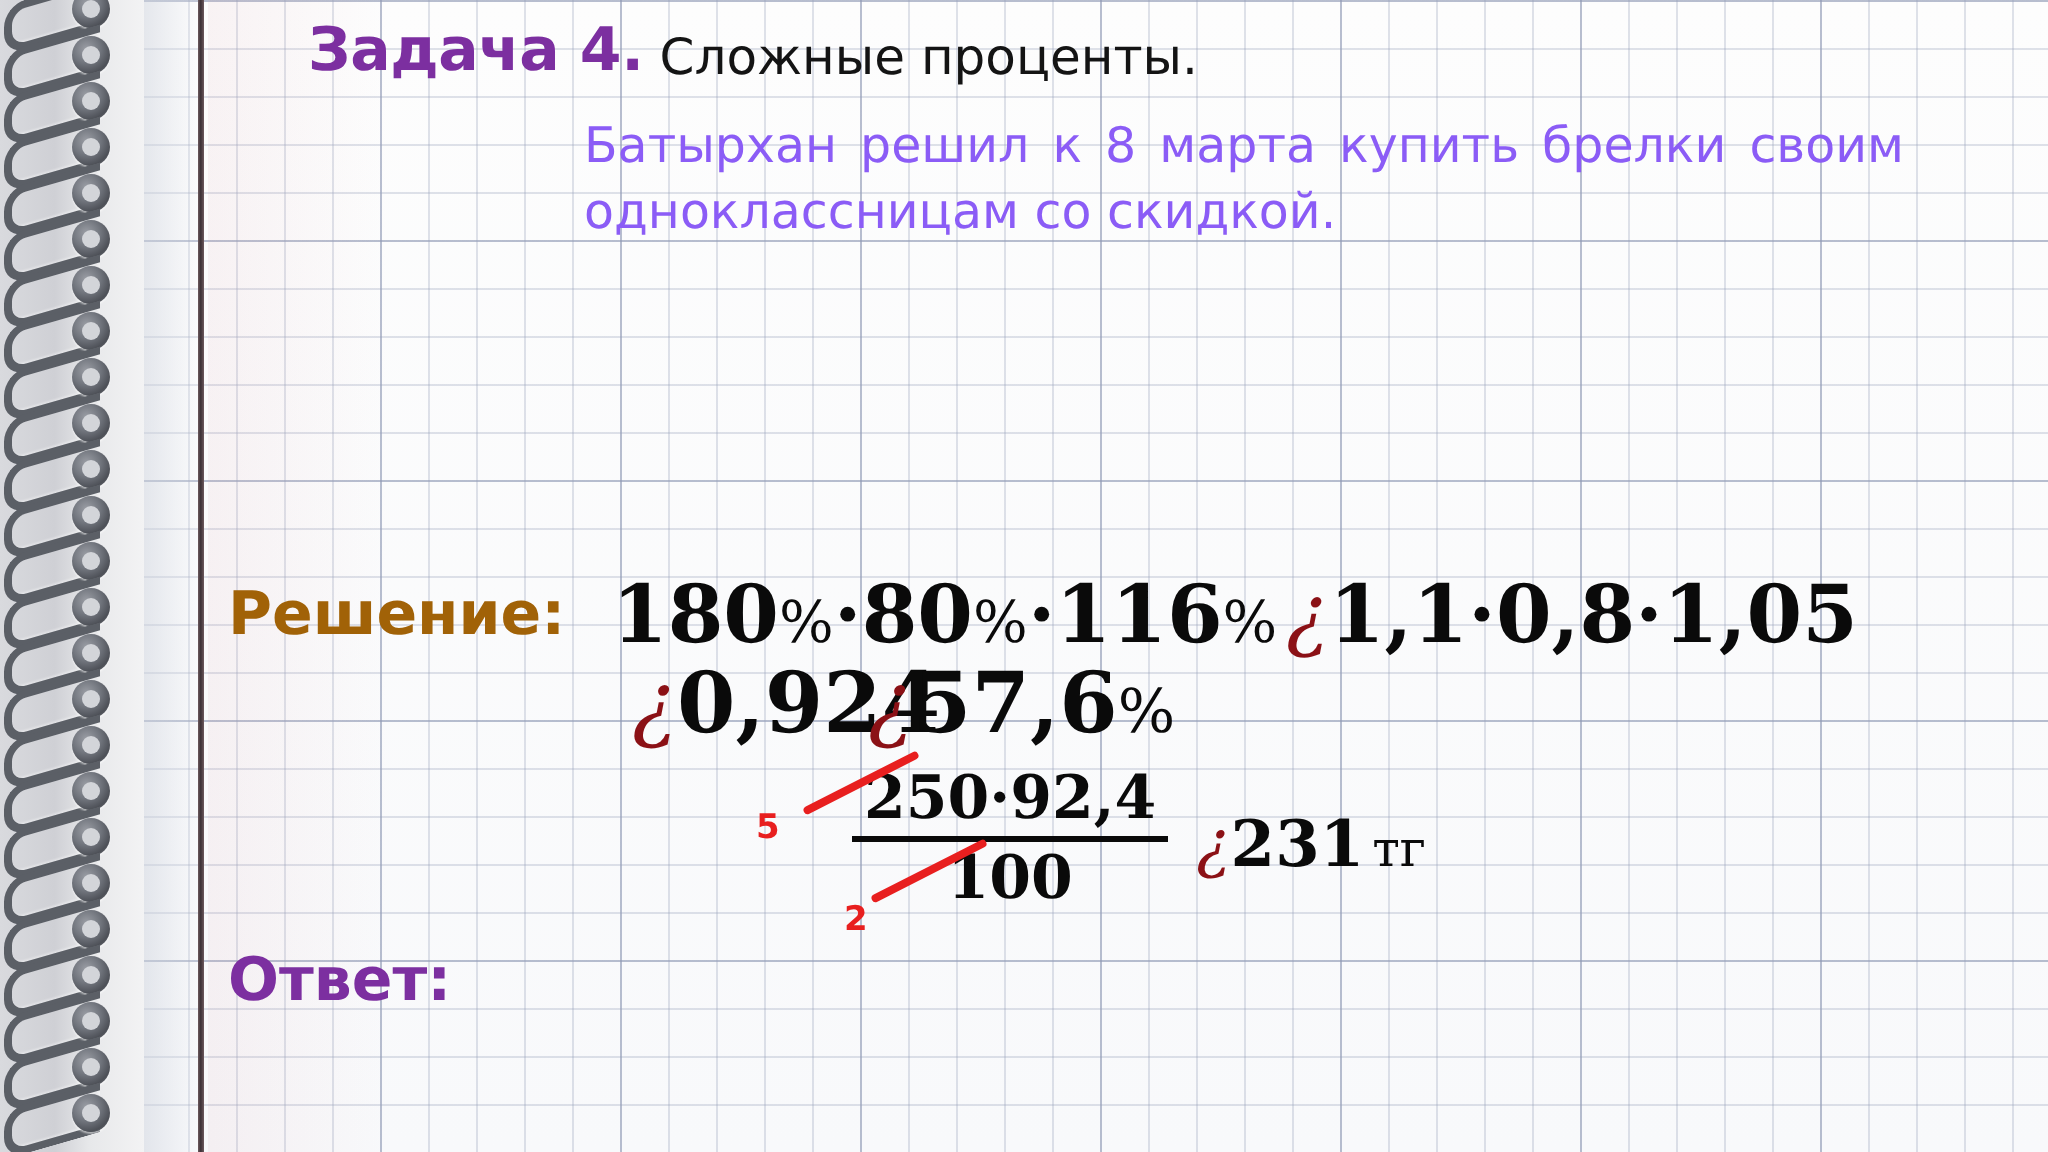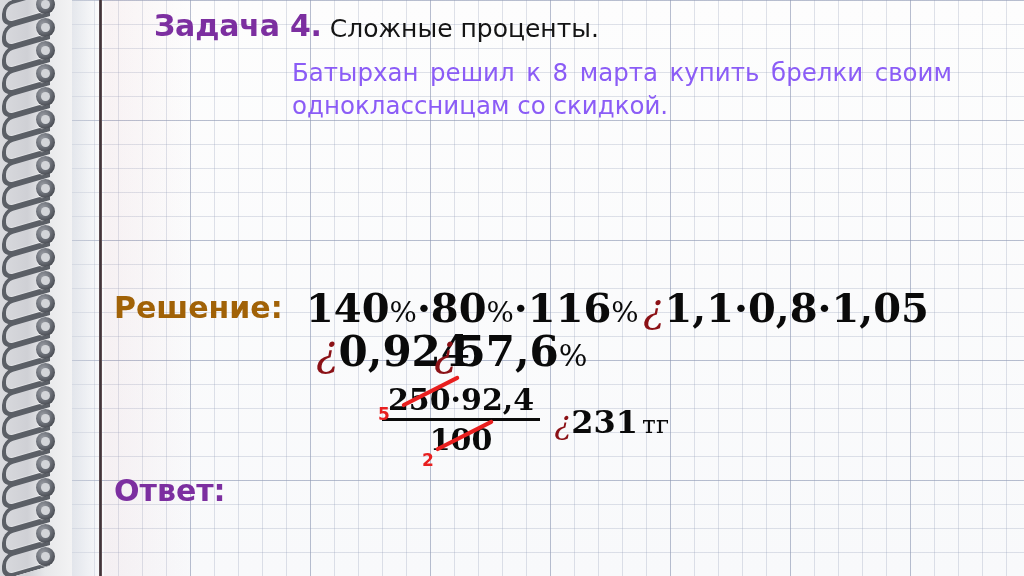--- a/index.html
+++ b/index.html
@@ -214,20 +214,21 @@
   }
   .mathline2 .layer-b { left: 118px; }
 
   
   .fraction-block {
     position: absolute;
     left: 272px; top: 382px;
     display: flex;
     align-items: center;
     gap: 14px;
+    padding-left: 44px;
   }
   .frac {
     position: relative;
     display: inline-flex;
     flex-direction: column;
     align-items: center;
     font-family: "DejaVu Serif", serif;
     font-weight: 700;
     font-size: 30px;
     color: #0a0a0a;
@@ -396,21 +397,21 @@
     </div>
 
     <div class="body-text">
       <p class="para justify">Батырхан решил к 8 марта купить брелки своим одноклассницам со скидкой.</p>
     </div>
 
     <div class="solution-label">Решение:</div>
 
     <div class="mathline1">
       <div class="layer-a math">
-        <span>140</span><span class="pct">%</span><span>·</span><span>80</span><span class="pct">%</span><span>·</span><span>116</span><span class="pct">%</span>
+        <span>180</span><span class="pct">%</span><span>·</span><span>80</span><span class="pct">%</span><span>·</span><span>116</span><span class="pct">%</span>
       </div>
       <div class="layer-b math">
         <span class="qmark">¿</span><span>1,1·0,8·1,05</span>
       </div>
     </div>
 
     <div class="mathline2">
       <div class="layer-a math">
         <span class="qmark">¿</span><span>0,924</span>
       </div>

